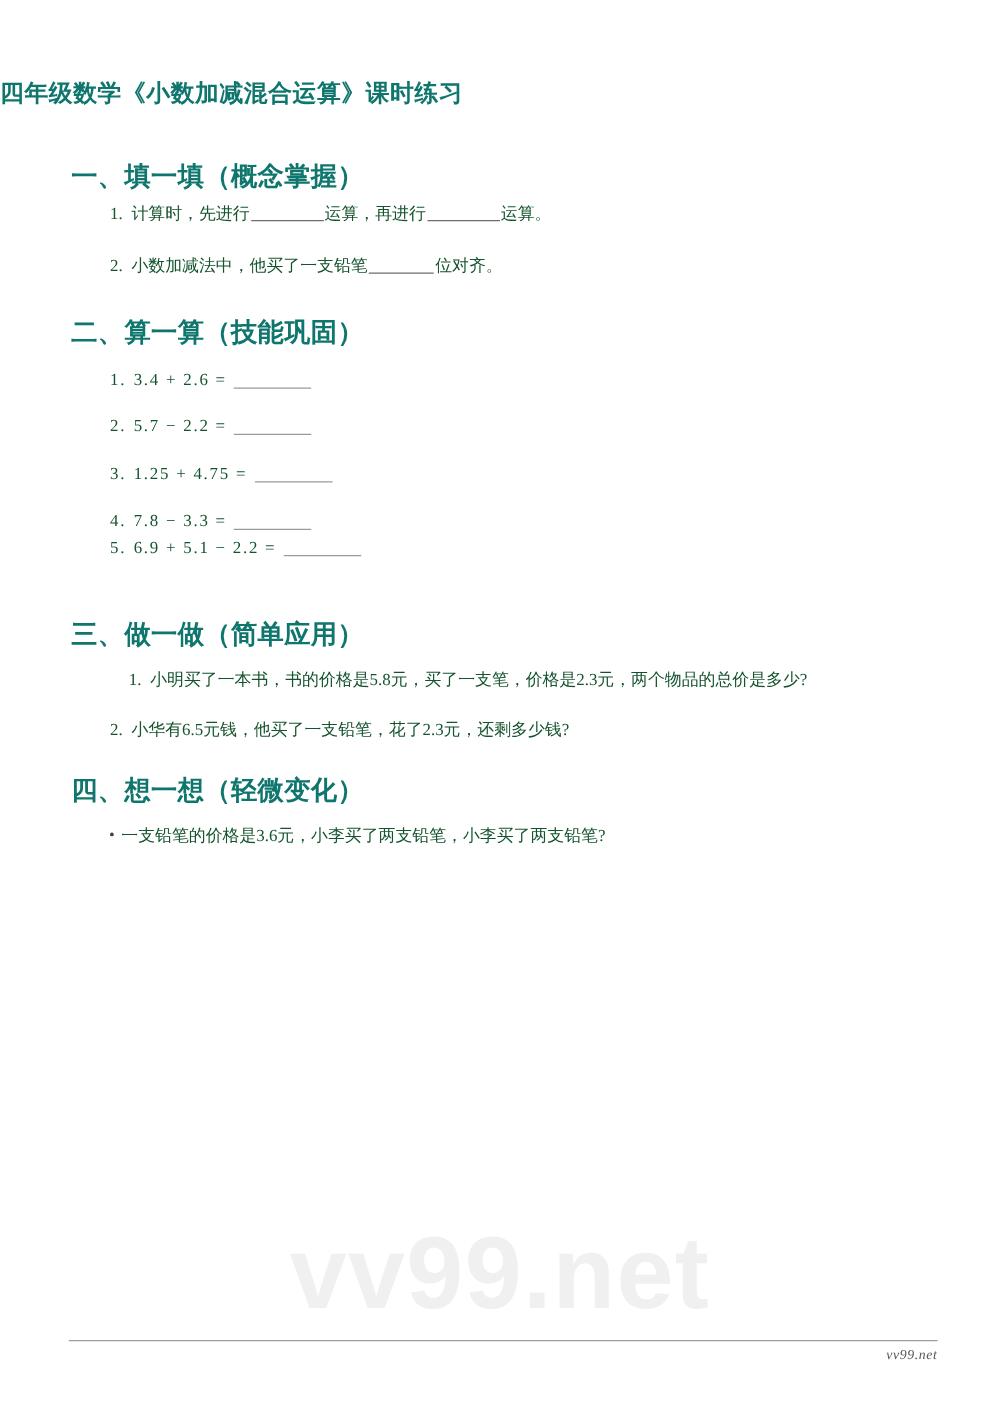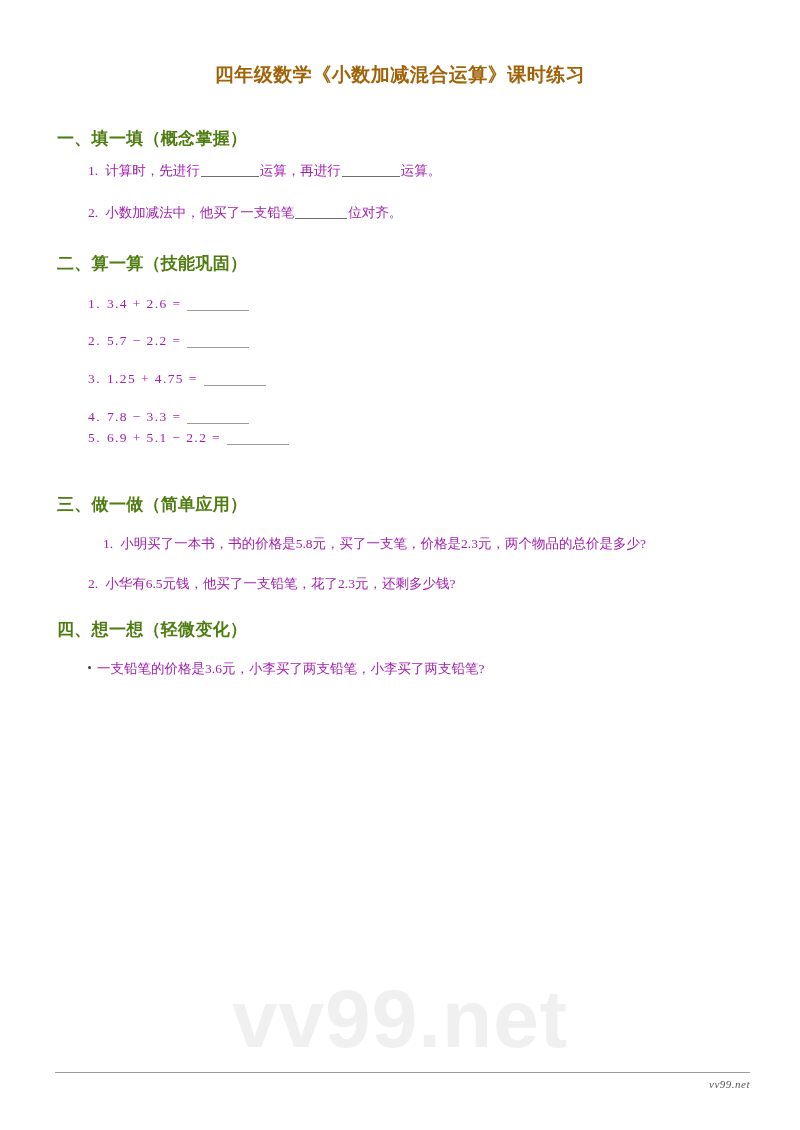--- a/index.html
+++ b/index.html
@@ -45,47 +45,46 @@
     position: relative;
     z-index: 2;
   }
 
   
   .doc-title {
     position: absolute;
     left: 0;
     right: 0;
     top: 62px;
-    text-align: center;
     font-size: 19px;
     font-weight: bold;
     letter-spacing: 0.5px;
-    color: #a16207;
+    color: #0f766e;
   }
 
   
   .sec-head {
     position: absolute;
     left: 57px;
-    font-size: 17px;
+    font-size: 21px;
     font-weight: bold;
-    color: #4d7c0f;
+    color: #0f766e;
     letter-spacing: 0.3px;
     white-space: nowrap;
   }
   .sec-head.s1 { top: 127px; }
   .sec-head.s2 { top: 252px; }
   .sec-head.s3 { top: 493px; text-align: right; }
   .sec-head.s4 { top: 618px; font-family: Liberation Serif, serif; }
 
   
   .item {
     position: absolute;
     font-size: 13.5px;
-    color: #a21caf;
+    color: #14532d;
     white-space: nowrap;
     line-height: 1.2;
   }
 
   
   .fill-item { left: 88px; }
   .fill-item .num { margin-right: 7px; }
   .blank-inline {
     display: inline-block;
     width: 58px;

